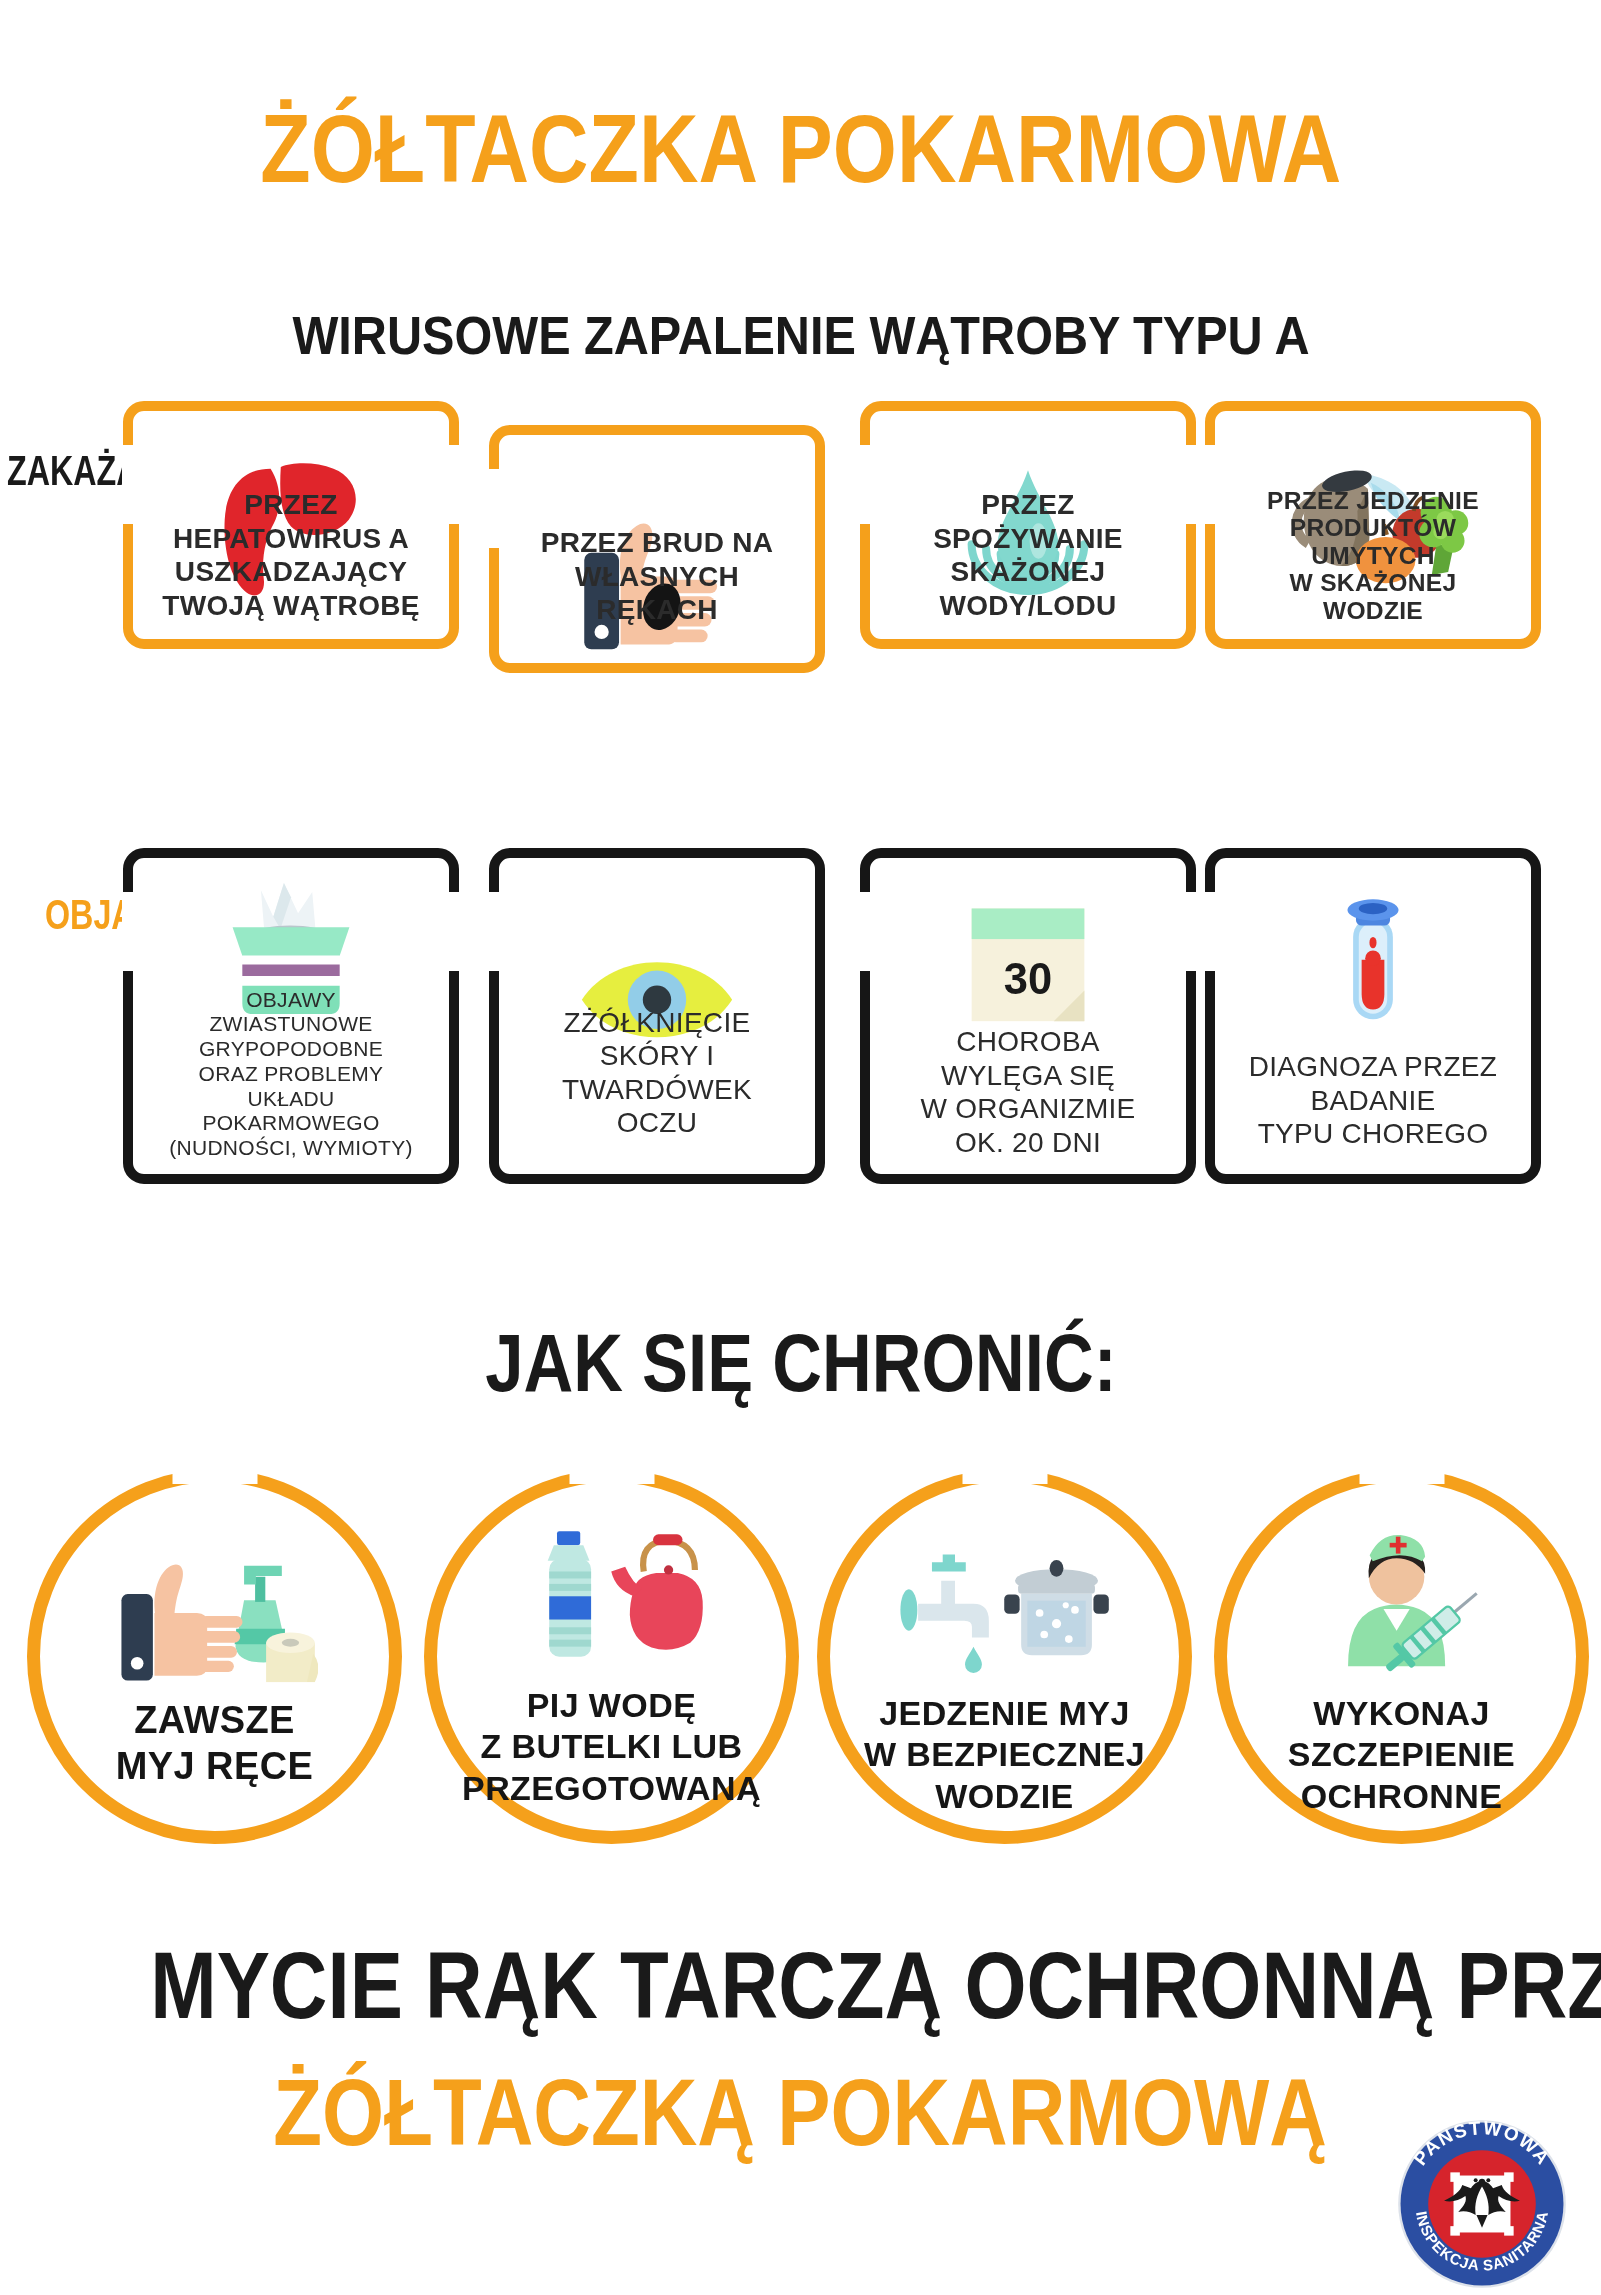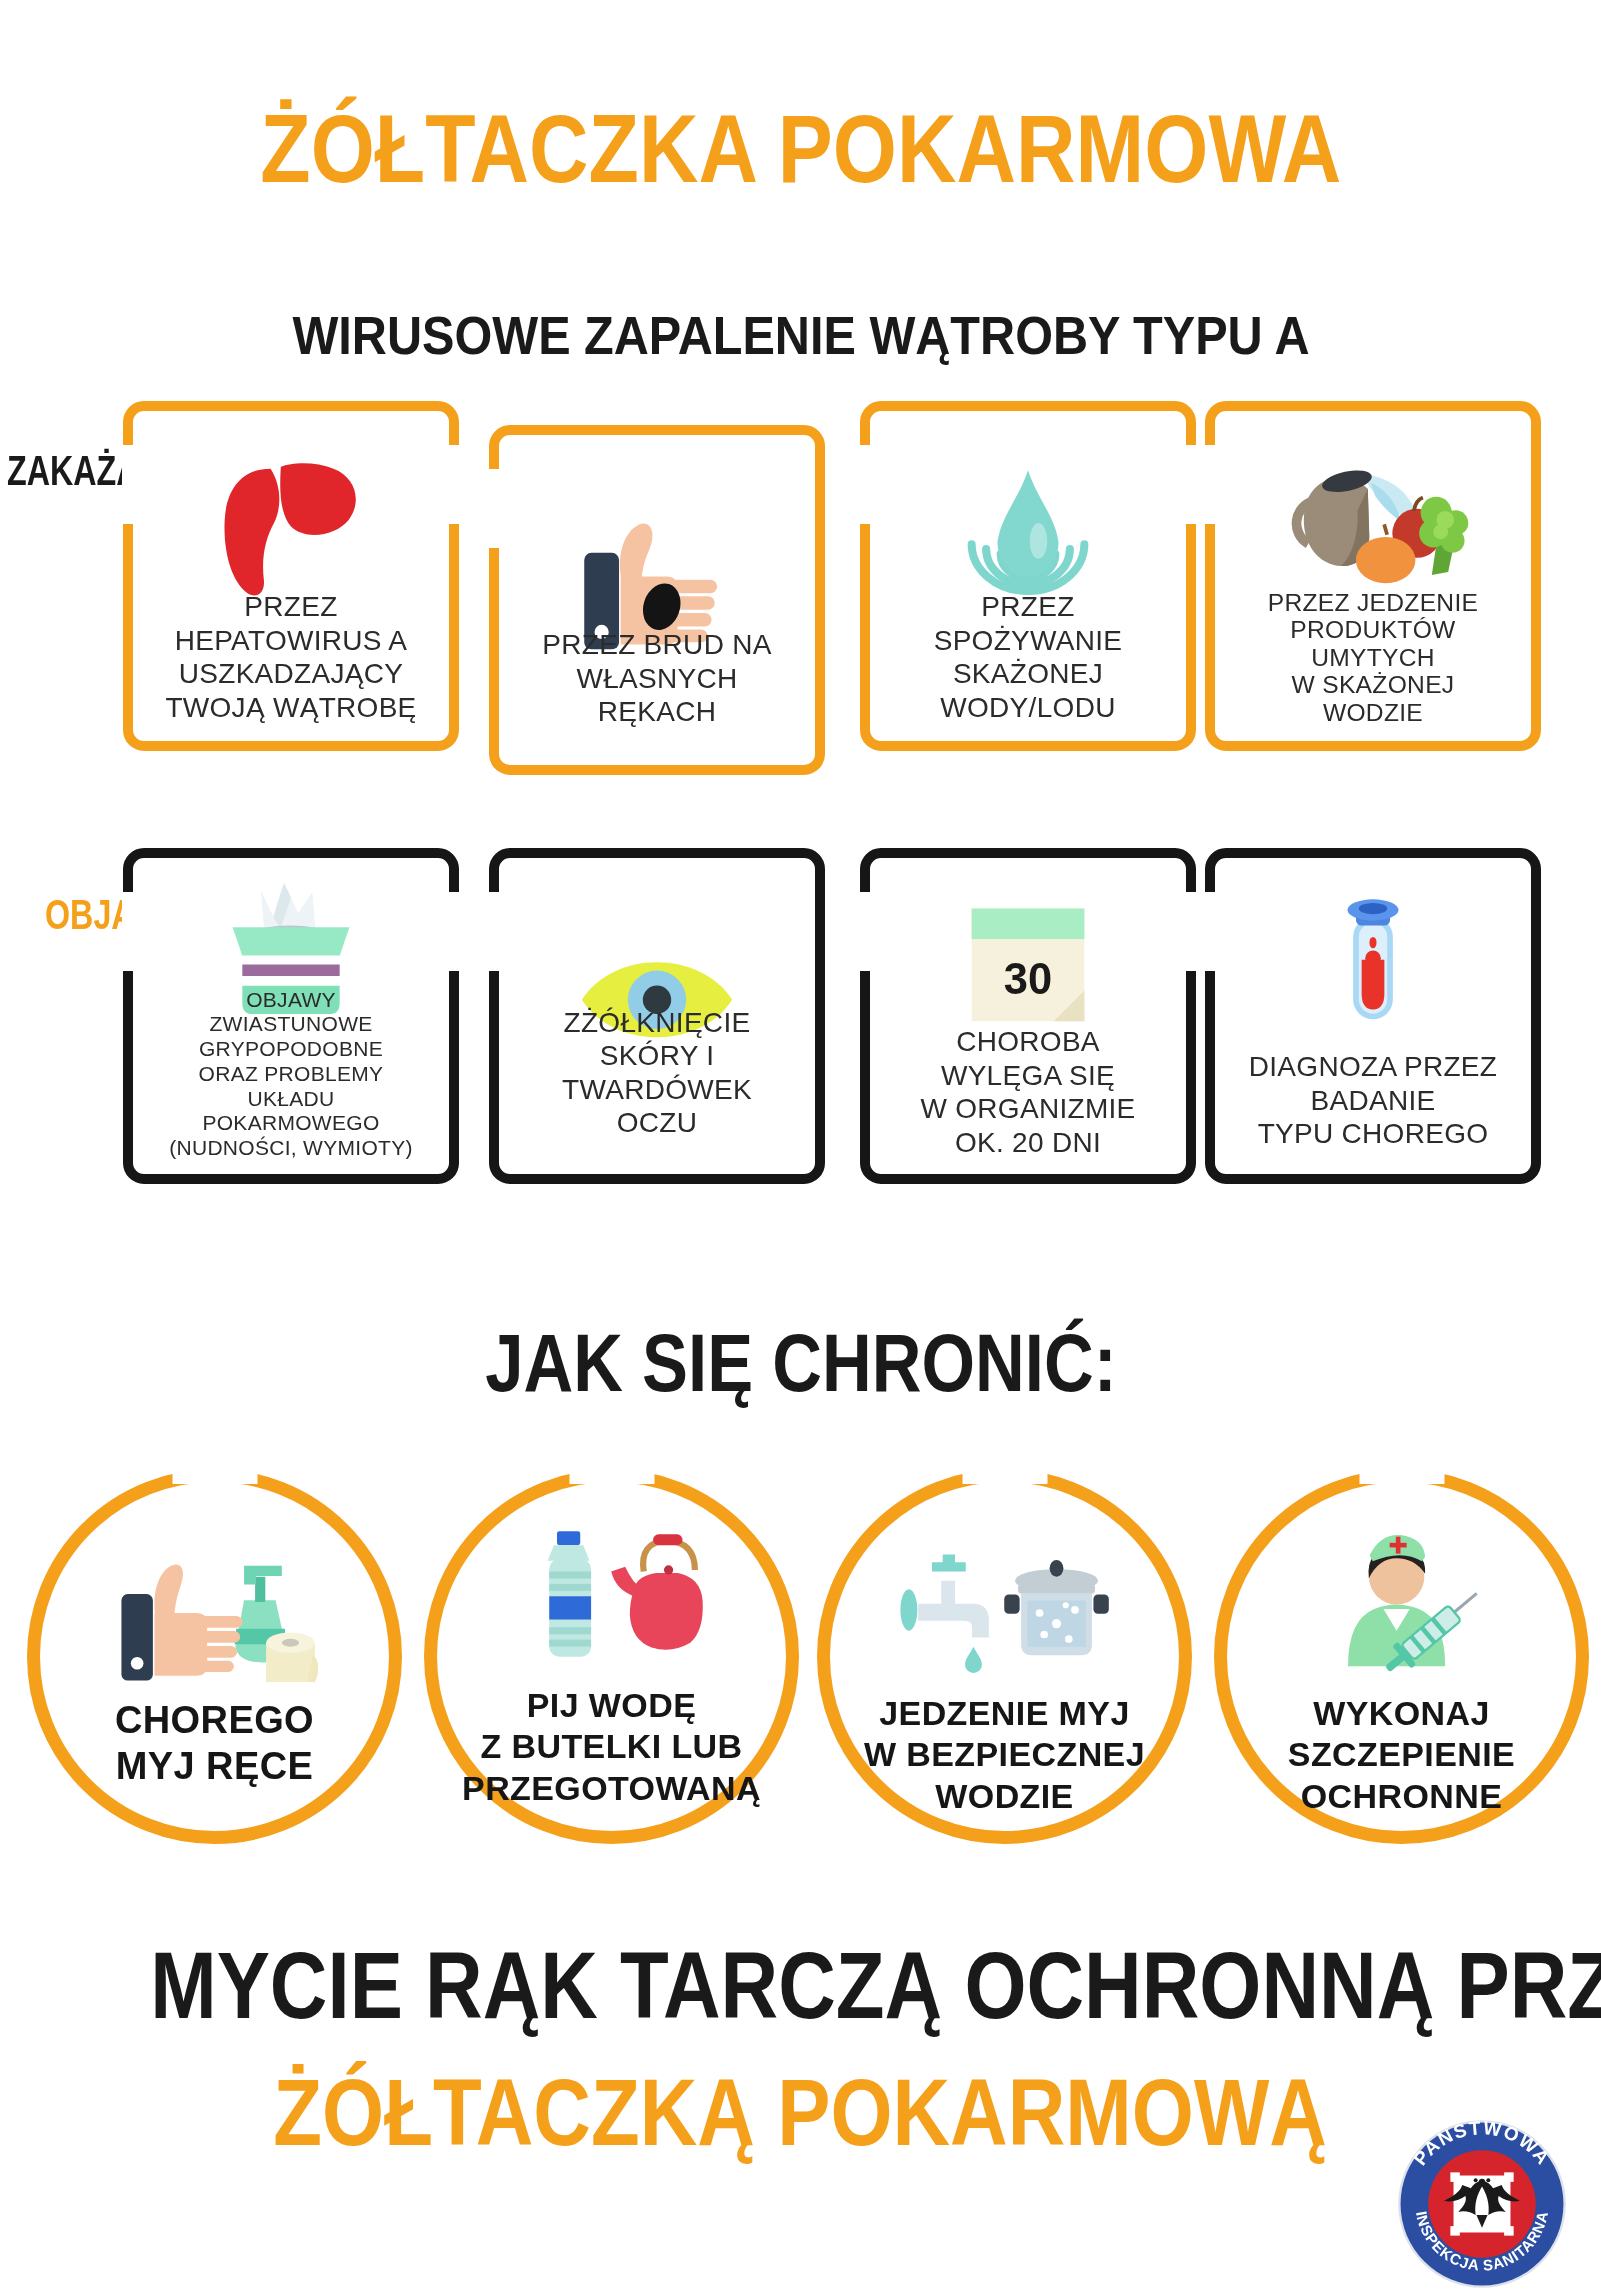--- a/index.html
+++ b/index.html
@@ -15,21 +15,21 @@
   .hline{position:absolute;width:100%;text-align:center;font-weight:bold;white-space:nowrap;line-height:1;}
   .cx{display:inline-block;transform-origin:50% 50%;}
   .side-label{position:absolute;font-weight:bold;white-space:nowrap;line-height:1;}
   .side-label .cx{transform-origin:0 50%;}
 
   
   .box{
     position:absolute;width:336px;box-sizing:border-box;background:#fff;
     border:10.6px solid var(--orange);border-radius:21px;
   }
-  .row1 .box{height:350px;}
+  .row1 .box{height:248px;font-weight:bold;}
   .row2 .box{height:336px;border-color:#161616;}
   .gap-l,.gap-r{position:absolute;width:12.3px;height:79px;top:34px;background:#fff;}
   .gap-l{left:-11.5px;}
   .gap-r{right:-11.5px;}
   .box .icon{position:absolute;left:50%;transform:translateX(-50%);}
   .box .txt{
     position:absolute;left:3.3px;right:3.3px;text-align:center;white-space:pre-line;
     color:#2b2b2b;letter-spacing:0.3px;line-height:1.2;
   }
 
@@ -254,21 +254,21 @@
         <rect x="12" y="84" width="40" height="110" rx="8" fill="#2E3D50"></rect>
         <circle cx="32" cy="172" r="8" fill="#fff"></circle>
         <path d="M56 116 C50 86 58 60 72 50 C83 42 92 48 90 62 C88 76 81 84 79 116 Z" fill="#F6C3A2"></path>
         <path d="M54 108 h54 q13 0 13 13 v54 q0 13 -13 13 h-54 Z" fill="#F6C3A2"></path>
         <rect x="112" y="112" width="54" height="15" rx="7.5" fill="#F6C3A2"></rect>
         <rect x="112" y="131" width="51" height="15" rx="7.5" fill="#F6C3A2"></rect>
         <rect x="112" y="150" width="47" height="15" rx="7.5" fill="#F6C3A2"></rect>
         <rect x="112" y="169" width="43" height="14" rx="7" fill="#F6C3A2"></rect>
       </svg>
     </span>
-    <div class="txt" style="top:215px;font-size:38px;">CHOREGO
+    <div class="txt" style="top:215px;font-size:38px;">ZAWSZE
 MYJ RĘCE</div>
   </div>
 
   <div class="circle" style="left:424px;top:1469px;">
     <span class="gap-t"></span>
     <span class="icon" style="top:43px;width:203px;">
       <svg viewBox="0 0 262 196" width="100%">
         <rect x="60" y="8" width="30" height="18" rx="3" fill="#2F6BD8"></rect>
         <path d="M56 26 h38 l8 20 h-54 Z" fill="#BFE8E2"></path>
         <rect x="50" y="44" width="54" height="126" rx="13" fill="#BFE8E2"></rect>

